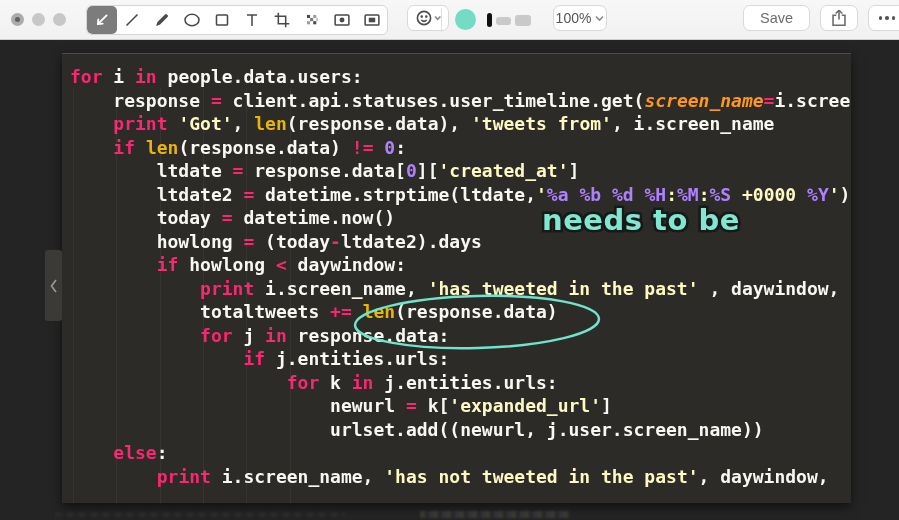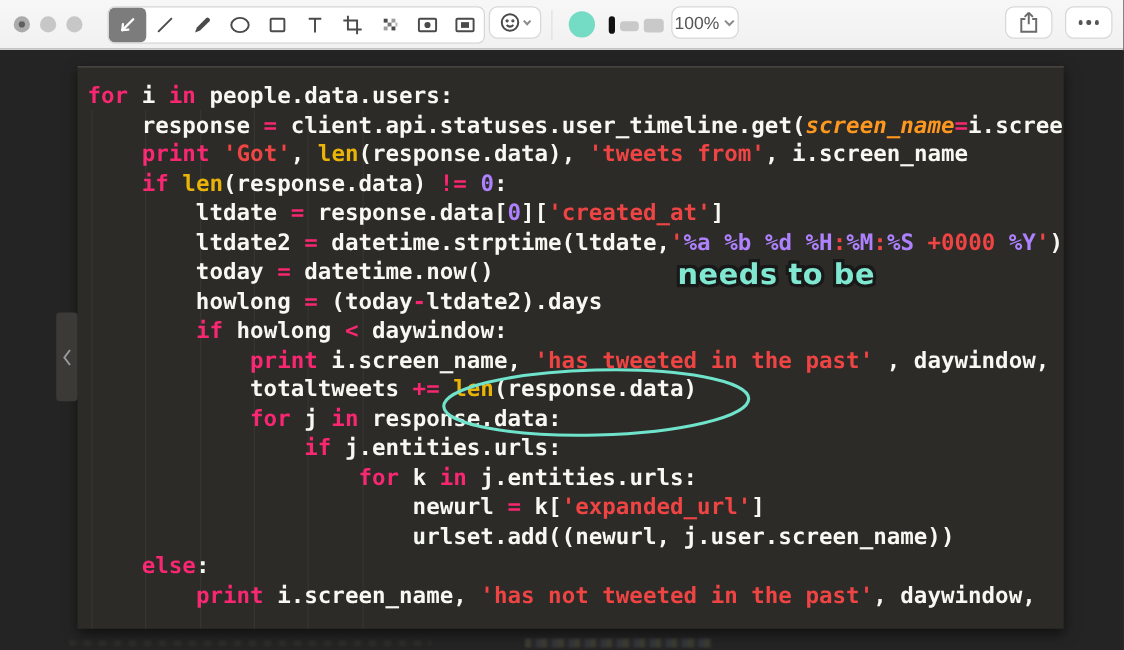--- a/index.html
+++ b/index.html
@@ -28,21 +28,21 @@
   .tool-btn {
     width:30px; height:28px; border:none; background:transparent; padding:2px;
     display:flex; align-items:center; justify-content:center; cursor:pointer;
   }
   .tool-btn svg { width:22px; height:22px; display:block; }
   .tool-btn.selected { background:#7c7c7c; border-radius:5px; }
 
   .pill {
     position:absolute; top:5px; height:26px; background:#fff; border:1px solid #d8d8d8;
     border-radius:7px; display:flex; align-items:center; justify-content:center;
-    font-size:13.5px; color:#666; cursor:pointer;
+    font-size:13.5px; color:#666; cursor:pointer;margin-left:16px;
   }
   #emoji-btn { left:391px; width:42px; }
   #tb-sep { position:absolute; left:441px; top:8px; width:1px; height:24px; background:#e0e0e0; }
 
   #color-swatch { position:absolute; left:455px; top:9px; width:21px; height:21px; border-radius:50%; cursor:pointer; }
 
   #stroke-slider { position:absolute; left:485px; top:12px; width:48px; height:16px; cursor:pointer; }
   #stroke-slider .handle { position:absolute; left:2px; top:1px; width:5px; height:14px; border-radius:3px; background:#111; }
   #stroke-slider .seg1 { position:absolute; left:11px; top:4.5px; width:15px; height:8px; border-radius:3px; background:#c9c9c9; }
   #stroke-slider .seg2 { position:absolute; left:30px; top:3px; width:16px; height:11px; border-radius:3px; background:#c9c9c9; }
@@ -63,37 +63,37 @@
     box-shadow:0 4px 10px rgba(0,0,0,.55);
     padding:11px 0 0 8px;
   }
   #code {
     font-family:"DejaVu Sans Mono","Liberation Mono",monospace;
     font-size:18px; font-weight:bold; line-height:23.5px; white-space:pre;
   }
   .code-line { height:23.5px; }
   .tk-t { color:#f8f8f2; }
   .tk-k, .tk-o { color:#f92672; }
-  .tk-s { color:#ef4444; }
+  .tk-s { color:#fef9c3; }
   .tk-f { color:#eab308; }
   .tk-p { color:#fd971f; font-style:italic; }
   .tk-n, .tk-m { color:#ae81ff; }
   .indent-guide { position:absolute; top:34px; width:1px; height:418px; background:rgba(255,255,255,0.05); }
 
   #sidebar-handle {
     position:absolute; left:45px; top:209px; width:17px; height:71px;
     background:#3b3a37; border-radius:3px; display:flex; align-items:center; justify-content:center;
     cursor:pointer;
   }
 
   
   #annotation-text {
     position:absolute; left:542px; top:163px;
     font-family:"DejaVu Sans","Liberation Sans",sans-serif;
-    font-weight:bold; font-size:23px; line-height:33px; letter-spacing:.5px;
+    font-weight:bold; font-size:29px; line-height:33px; letter-spacing:.5px;
     color:#80e7d1;
     -webkit-text-stroke:5px #191919; paint-order:stroke fill;
     text-shadow:-2px -2px 0 #191919, 2px -2px 0 #191919, -2px 2px 0 #191919, 2px 2px 0 #191919,
                  0 -2px 0 #191919, 0 2px 0 #191919, -2px 0 0 #191919, 2px 0 0 #191919;
     cursor:move;
   }
   #ellipse-overlay { position:absolute; left:0; top:0; width:899px; height:479px; pointer-events:none; }
 
   .noise { position:absolute; opacity:.22; filter:blur(1px); }
   #noise1 { left:55px; top:471px; width:290px; height:5px;
@@ -205,20 +205,23 @@
       <span class="seg2"></span>
     </div>
 
     <div class="pill" id="zoom-select">
       <span>100%</span>
       <svg width="9" height="7" viewBox="0 0 9 7">
         <polyline points="1,1.5 4.5,5 8,1.5" stroke="#8a8a8a" stroke-width="1.6" fill="none"></polyline>
       </svg>
     </div>
 
+    <div class="pill" id="save-btn">
+      <span>Save</span>
+    </div>
 
     <div class="pill" id="share-btn">
       <svg width="22" height="22" viewBox="0 0 24 24">
         <g stroke="#6a6a6a" stroke-width="1.7" fill="none">
           <path d="M12 3.5 v10"></path>
           <path d="M12 3.5 l-3.6 3.6 M12 3.5 l3.6 3.6"></path>
           <path d="M9 9 H5.5 v11 h13 V9 H15"></path>
         </g>
       </svg>
     </div>

